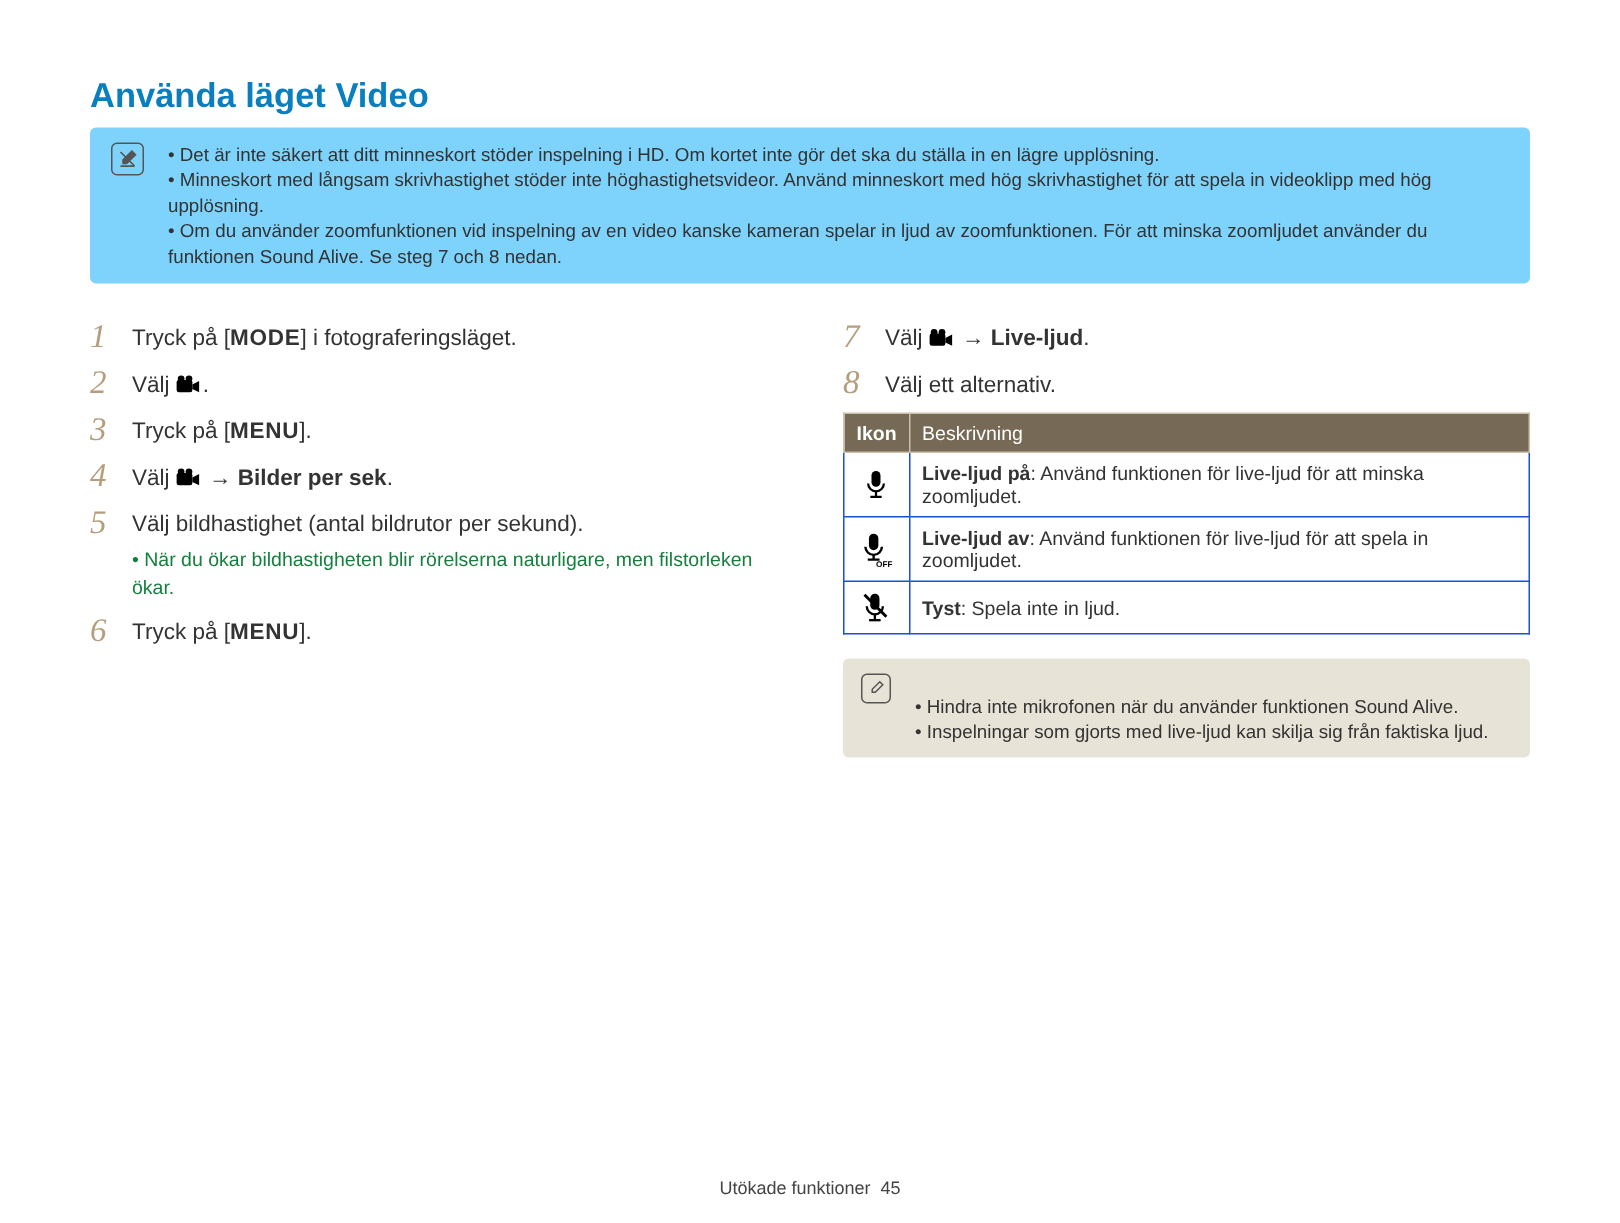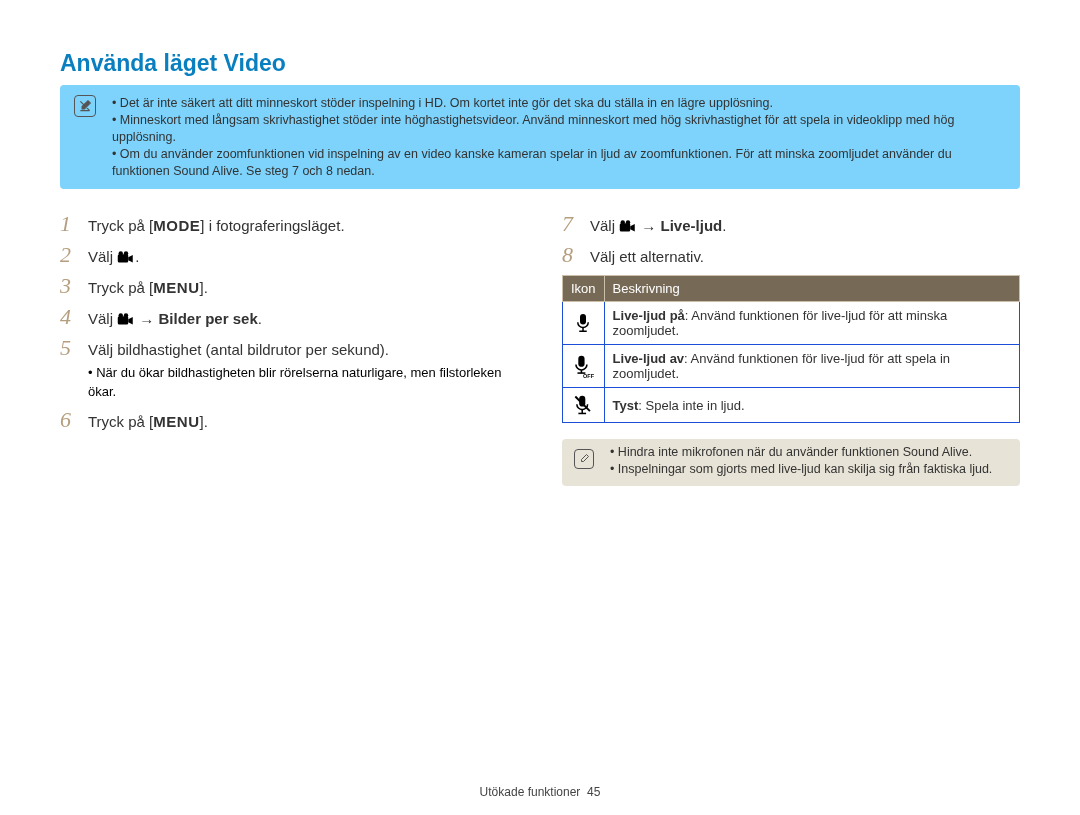--- a/index.html
+++ b/index.html
@@ -71,21 +71,21 @@
       line-height: 1;
       text-align: left;
       font-family: Georgia, serif;
     }
     .step-body {
       padding-top: 2px;
       line-height: 1.4;
     }
     .step-body .sub {
       font-size: 13px;
-      color: #000000;
+      color: #15803d;
       margin-top: 4px;
     }
     .step-body .sub::before { content: "•  "; }
     .inline-icon {
       display: inline-flex;
       vertical-align: -3px;
       align-items: center;
       justify-content: center;
     }
     .mode-key, .menu-key {
@@ -104,32 +104,32 @@
       font-size: 13px;
     }
     table.icon-table th {
       background: #766a56;
       color: #fff;
       font-weight: normal;
       padding: 5px 8px;
       text-align: left;
       border: 1px solid #cbbfa9;
     }
-    table.icon-table th:first-child { width: 34px; text-align: center; }
+    table.icon-table th:first-child { width: 34px; text-align: center; font-weight: bold; }
     table.icon-table td {
       border: 1px solid #1d4ed8;
       padding: 6px 8px;
       vertical-align: middle;
     }
     table.icon-table td:first-child { text-align: center; }
 
     .note-box2 {
       background: #e8e3d7;
       border-radius: 4px;
-      padding: 5px 12px 8px 48px;
+      padding: 24px 12px 8px 48px;
       position: relative;
       font-size: 12.5px;
       color: #333;
       line-height: 1.35;
       margin-top: 16px;
     }
     .note-box2 .note-icon {
       position: absolute;
       left: 12px;
       top: 10px;

